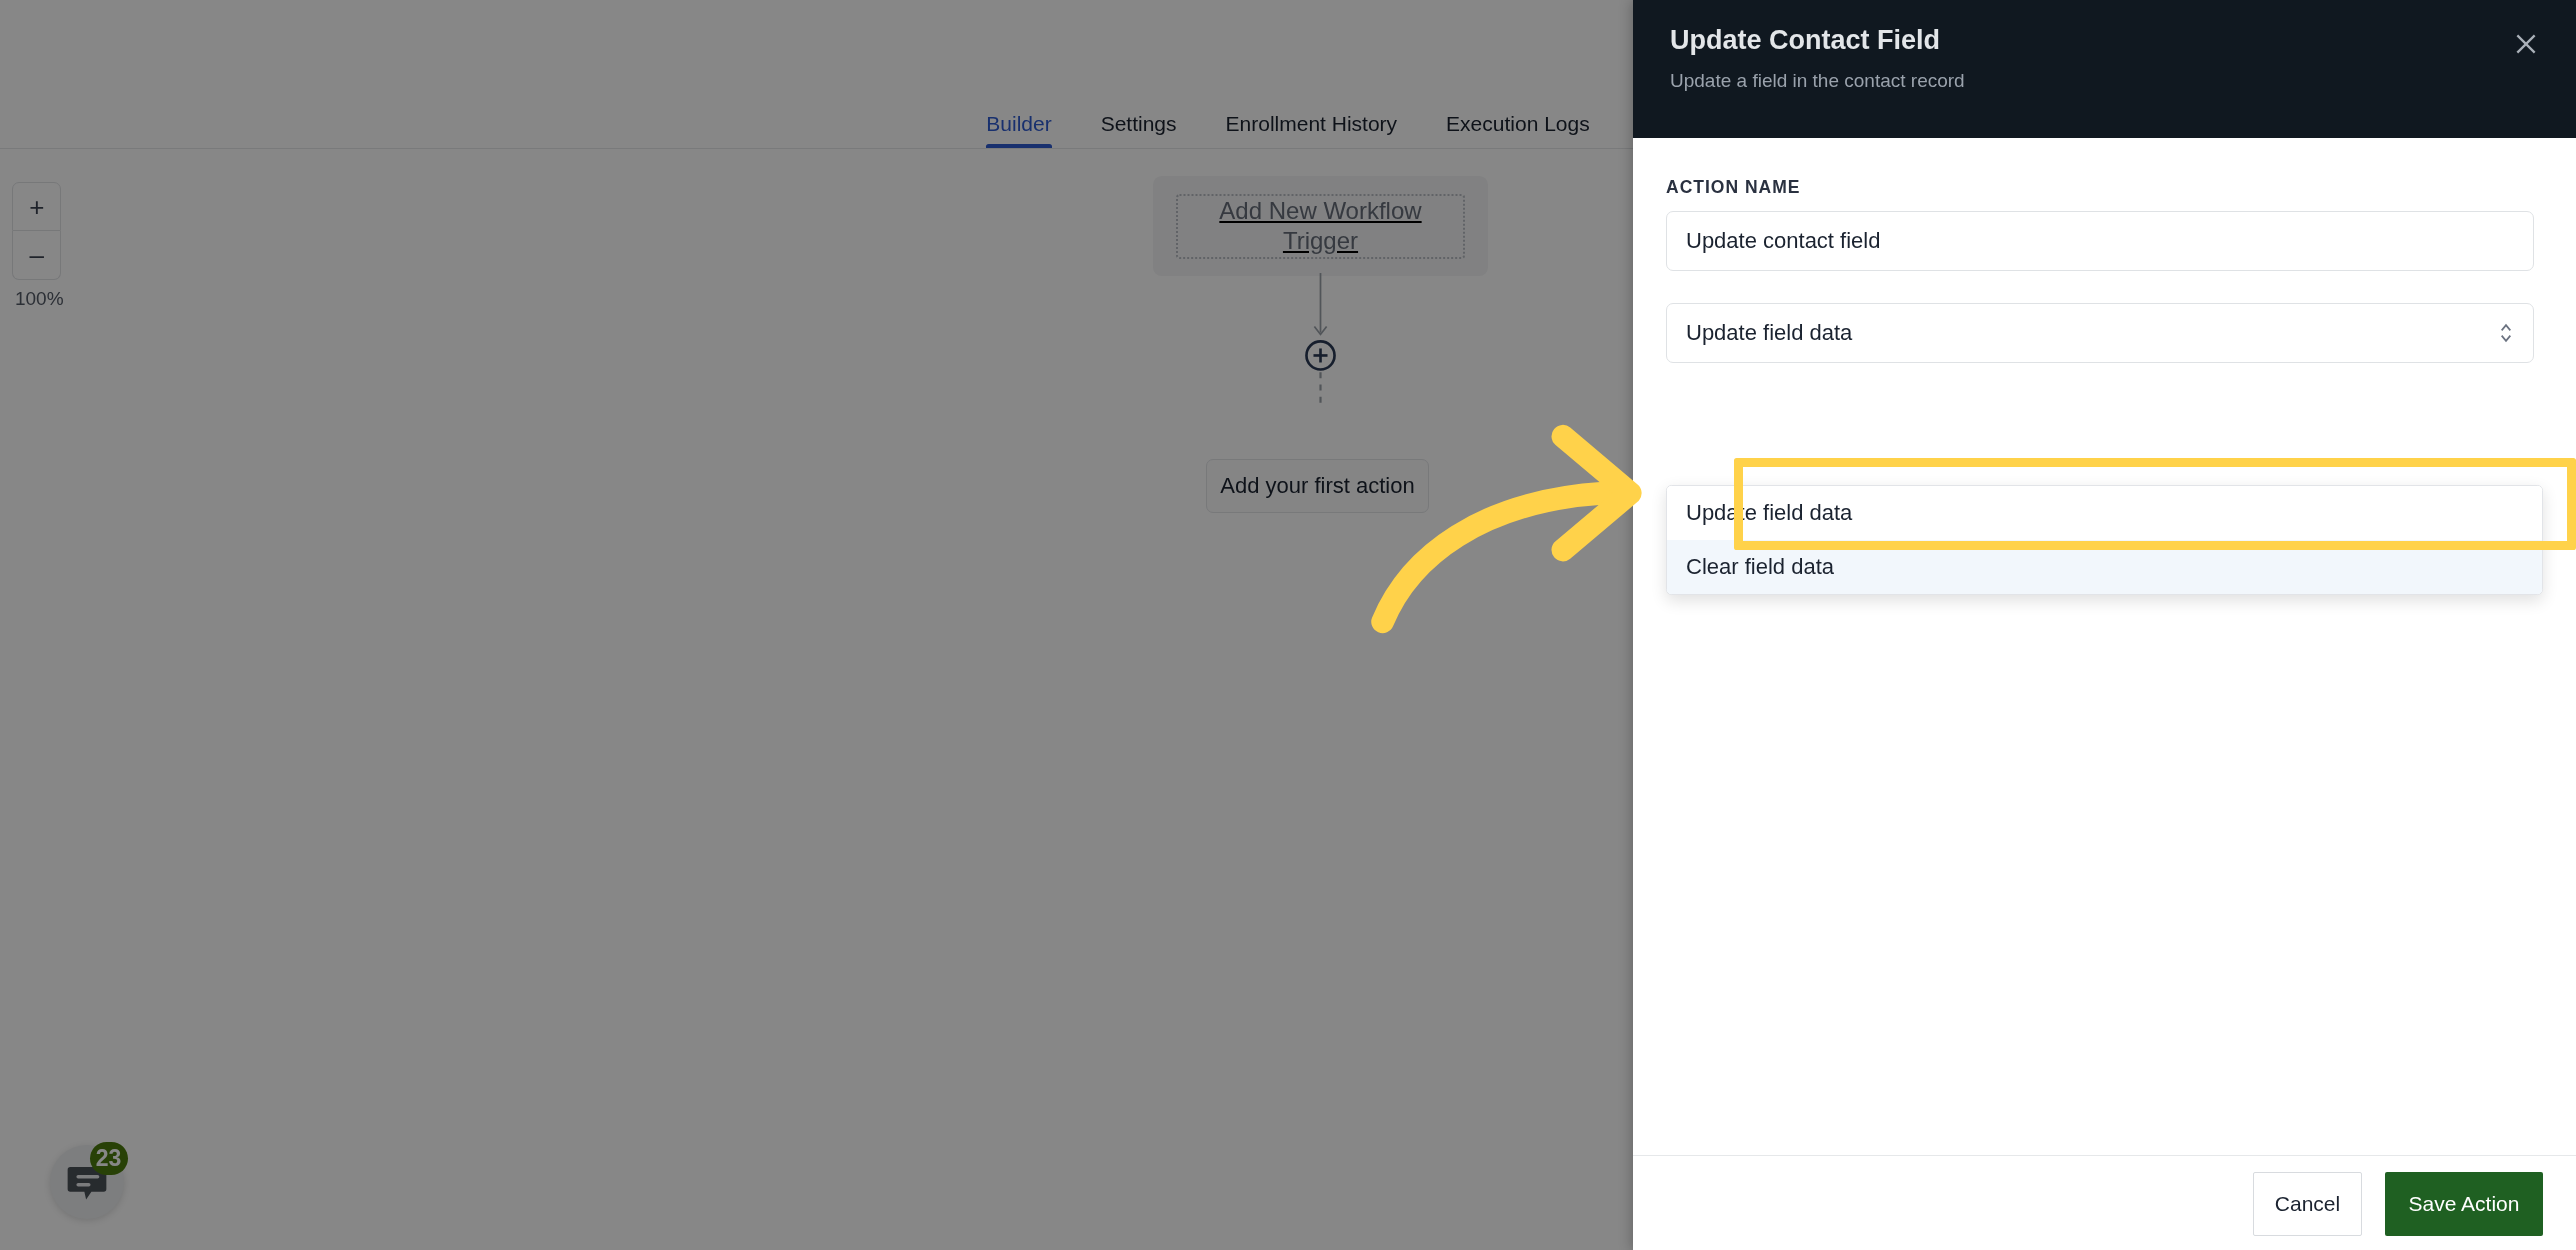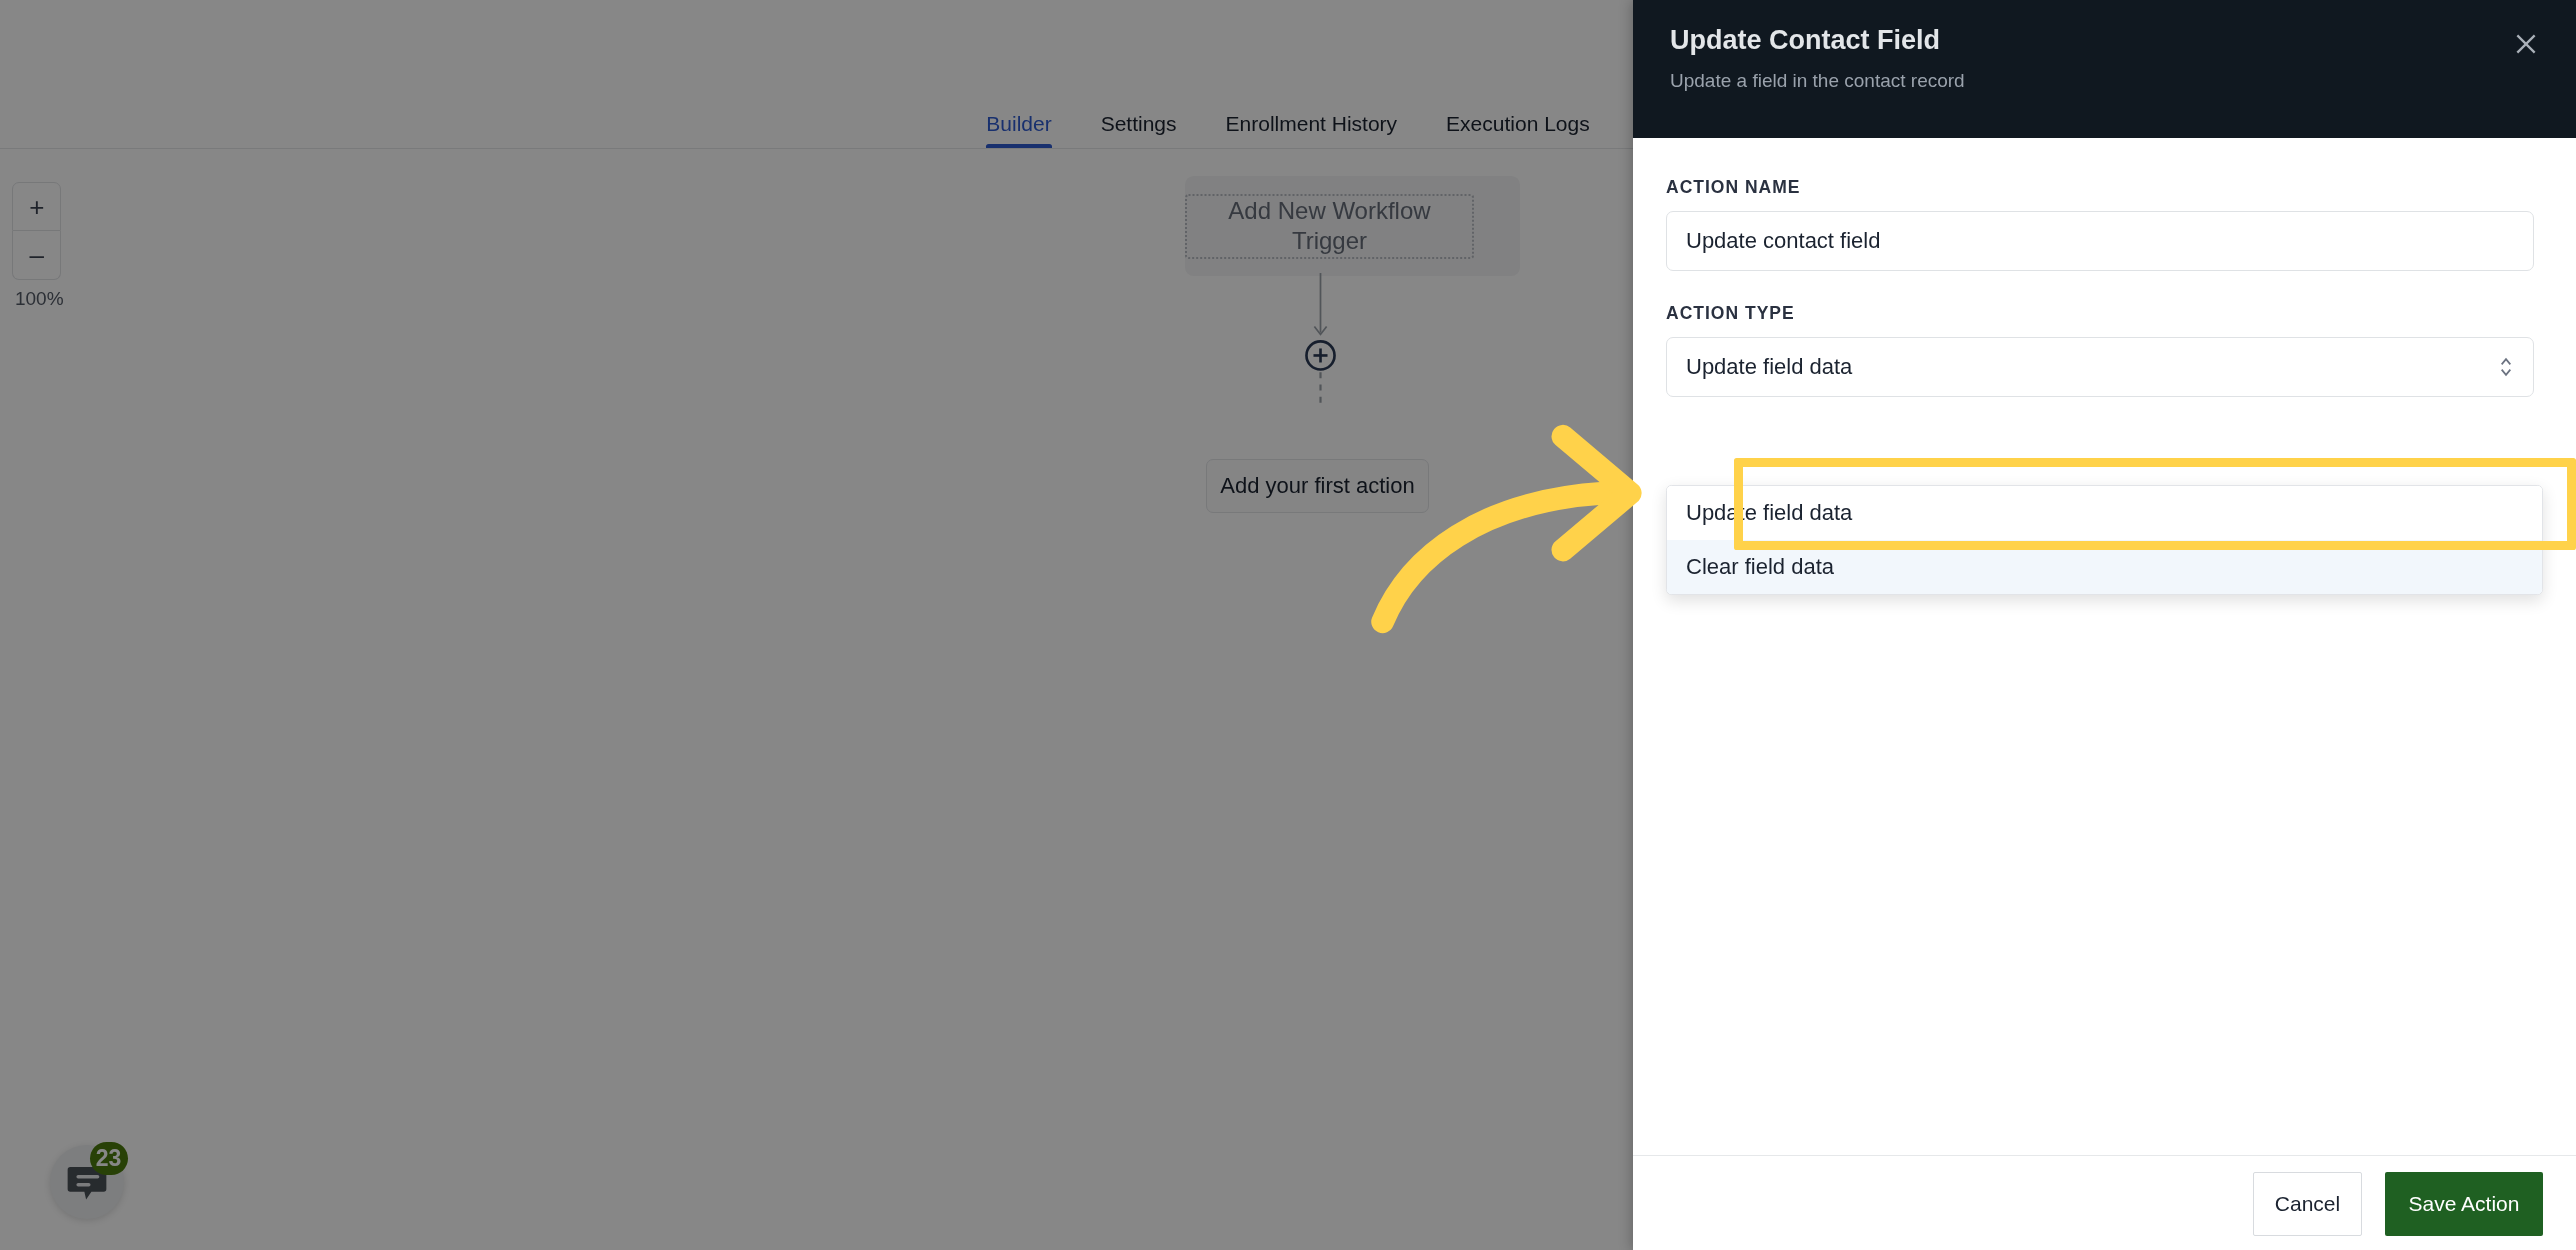--- a/index.html
+++ b/index.html
@@ -65,23 +65,23 @@
     width: 49px; height: 49px; border: 0.9px solid #e0e2e5; border-radius: 7px;
     background: #ffffff; display: flex; align-items: center; justify-content: center;
     font-size: 26px; color: #3c4351; cursor: pointer; line-height: 1;
   }
   .zoom-btn.minus { border-top: none; border-radius: 0 0 7px 7px; }
   .zoom-btn.plus { border-radius: 7px 7px 0 0; }
   .zoom-level { width: 54px; text-align: center; font-size: 19px; color: #545b67; margin-top: 8px; }
 
   
   .trigger-card {
-    position: absolute; left: 1185px; top: 26px; width: 335px; height: 100px;
+    position: absolute; left: 1153px; top: 26px; width: 335px; height: 100px;
     background: #f3f4f5; border-radius: 8.8px;
-    display: flex; align-items: center; 
+    display: flex; align-items: center; justify-content: center; text-decoration: underline;
   }
   .trigger-inner {
     width: 289px; height: 65px; border: 2.2px dotted #b8bcc3; border-radius: 3.5px;
     display: flex; align-items: center; justify-content: center; text-align: center;
     color: #666d79; font-size: 24px; line-height: 1.25; padding: 0 8.8px;
   }
   .flow-svg { position: absolute; left: 1153px; top: 123px; }
   .action-card {
     position: absolute; left: 1206px; top: 309px; width: 223px; height: 54px;
     background: #fbfbfc; border: 0.9px solid #e2e4e7; border-radius: 7px;
@@ -244,21 +244,20 @@
     </div>
 
     <div class="panel-body">
 
       <div class="field-group">
         <div class="field-label">ACTION NAME</div>
         <input class="text-input" type="text" value="Update contact field" style="">
       </div>
 
       <div class="field-group">
-        <div class="field-label">ACTION TYPE</div>
         <div class="select-wrap">
           <div class="select-box">Update field data</div>
           <span class="select-caret">
             <svg width="16" height="26" viewBox="0 0 18 30">
               <path d="M4 12 L9 6 L14 12" fill="none" stroke="#6b7280" stroke-width="2"></path>
               <path d="M4 18 L9 24 L14 18" fill="none" stroke="#6b7280" stroke-width="2"></path>
             </svg>
           </span>
         </div>
       </div>

